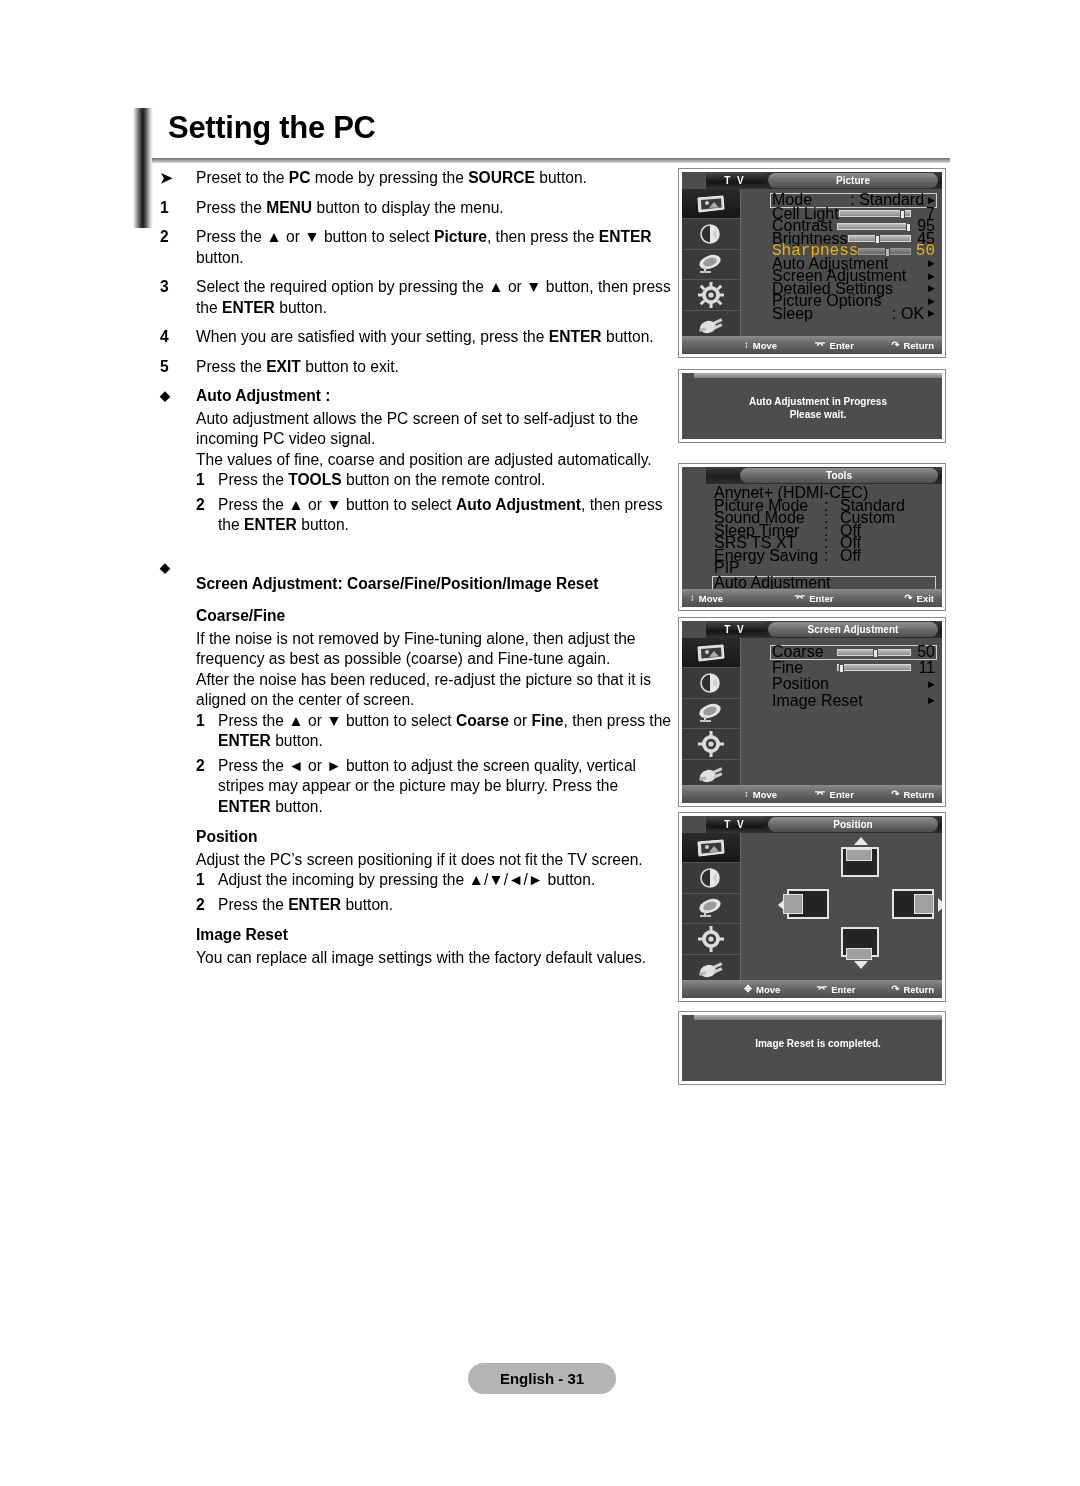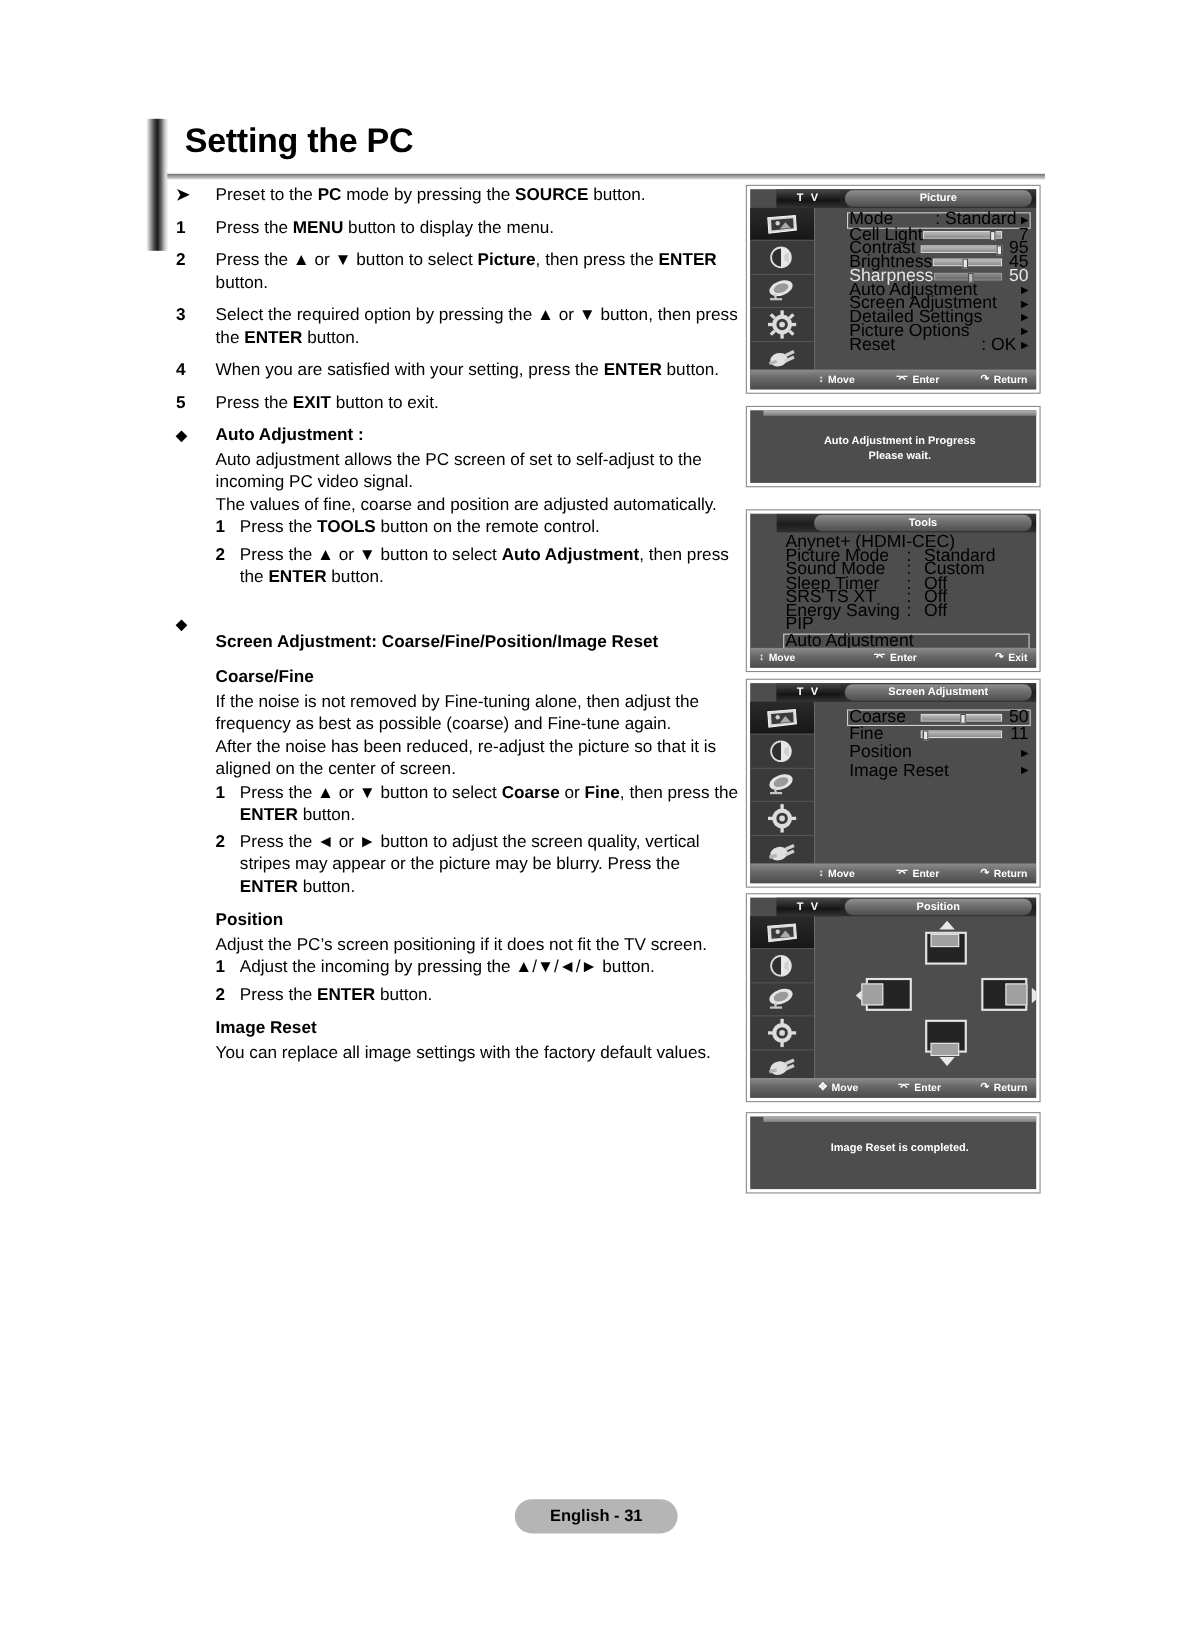--- a/index.html
+++ b/index.html
@@ -158,21 +158,21 @@
     white-space: nowrap;
   }
   .mrow.sel {
     border: 1px solid #cfcfcf;
     height: 12.5px;
     padding: 0 1px;
   }
   .mlabel { flex: 0 0 auto; }
   .mspacer { flex: 1 1 auto; }
   .mvalue { flex: 0 0 auto; }
-  .dim { color: #e5e5e5; }
+  .dim { color: #eab308; font-family: Liberation Mono, monospace; }
   .arrow-r {
     font-size: 9px;
     line-height: 1;
     margin-left: 4px;
   }
 
   
   .slider {
     position: relative;
     width: 74px; height: 7px;
@@ -494,21 +494,21 @@
         <span class="mlabel">Detailed Settings</span>
         <span class="mspacer"></span>
         <span class="arrow-r gly">▶</span>
       </div>
       <div class="mrow">
         <span class="mlabel">Picture Options</span>
         <span class="mspacer"></span>
         <span class="arrow-r gly">▶</span>
       </div>
       <div class="mrow">
-        <span class="mlabel">Reset</span>
+        <span class="mlabel">Sleep</span>
         <span class="mspacer"></span>
         <span class="mvalue">: OK</span>
         <span class="arrow-r gly">▶</span>
       </div>
     </div>
 
     <div class="osd-foot withrail">
       <span class="fitem">
         <span class="gly">↕</span>
         <span>Move</span>

